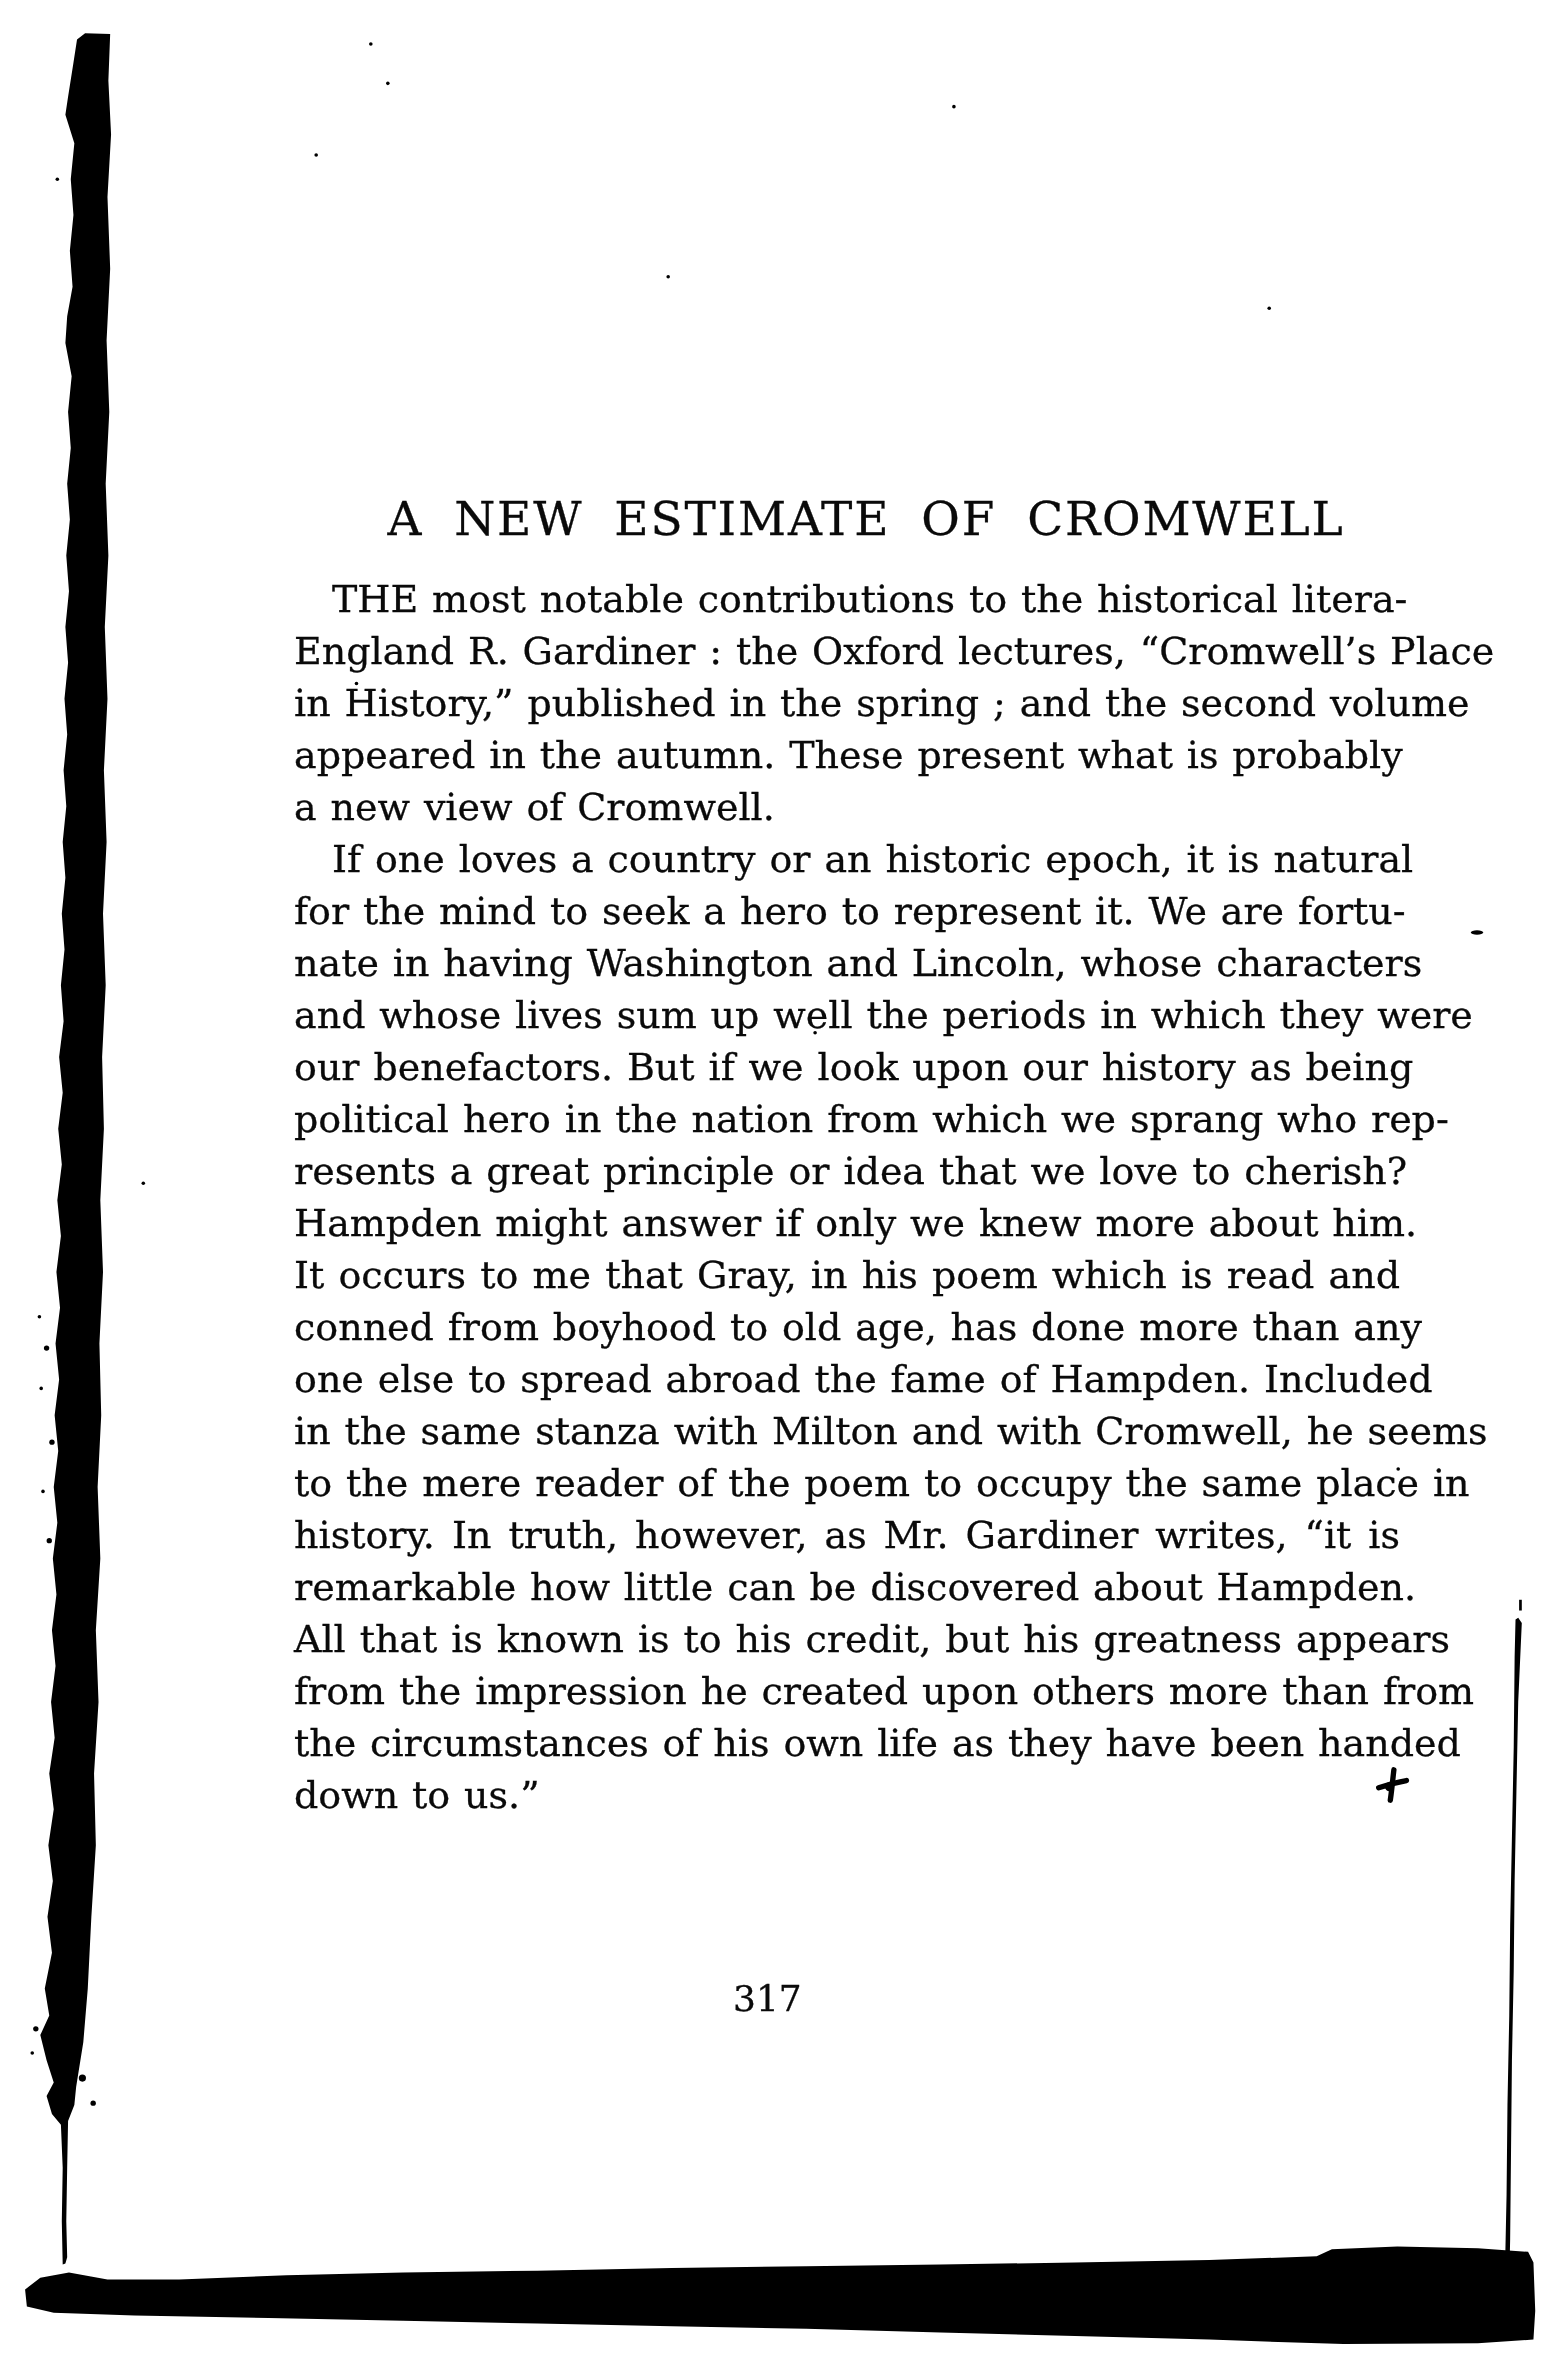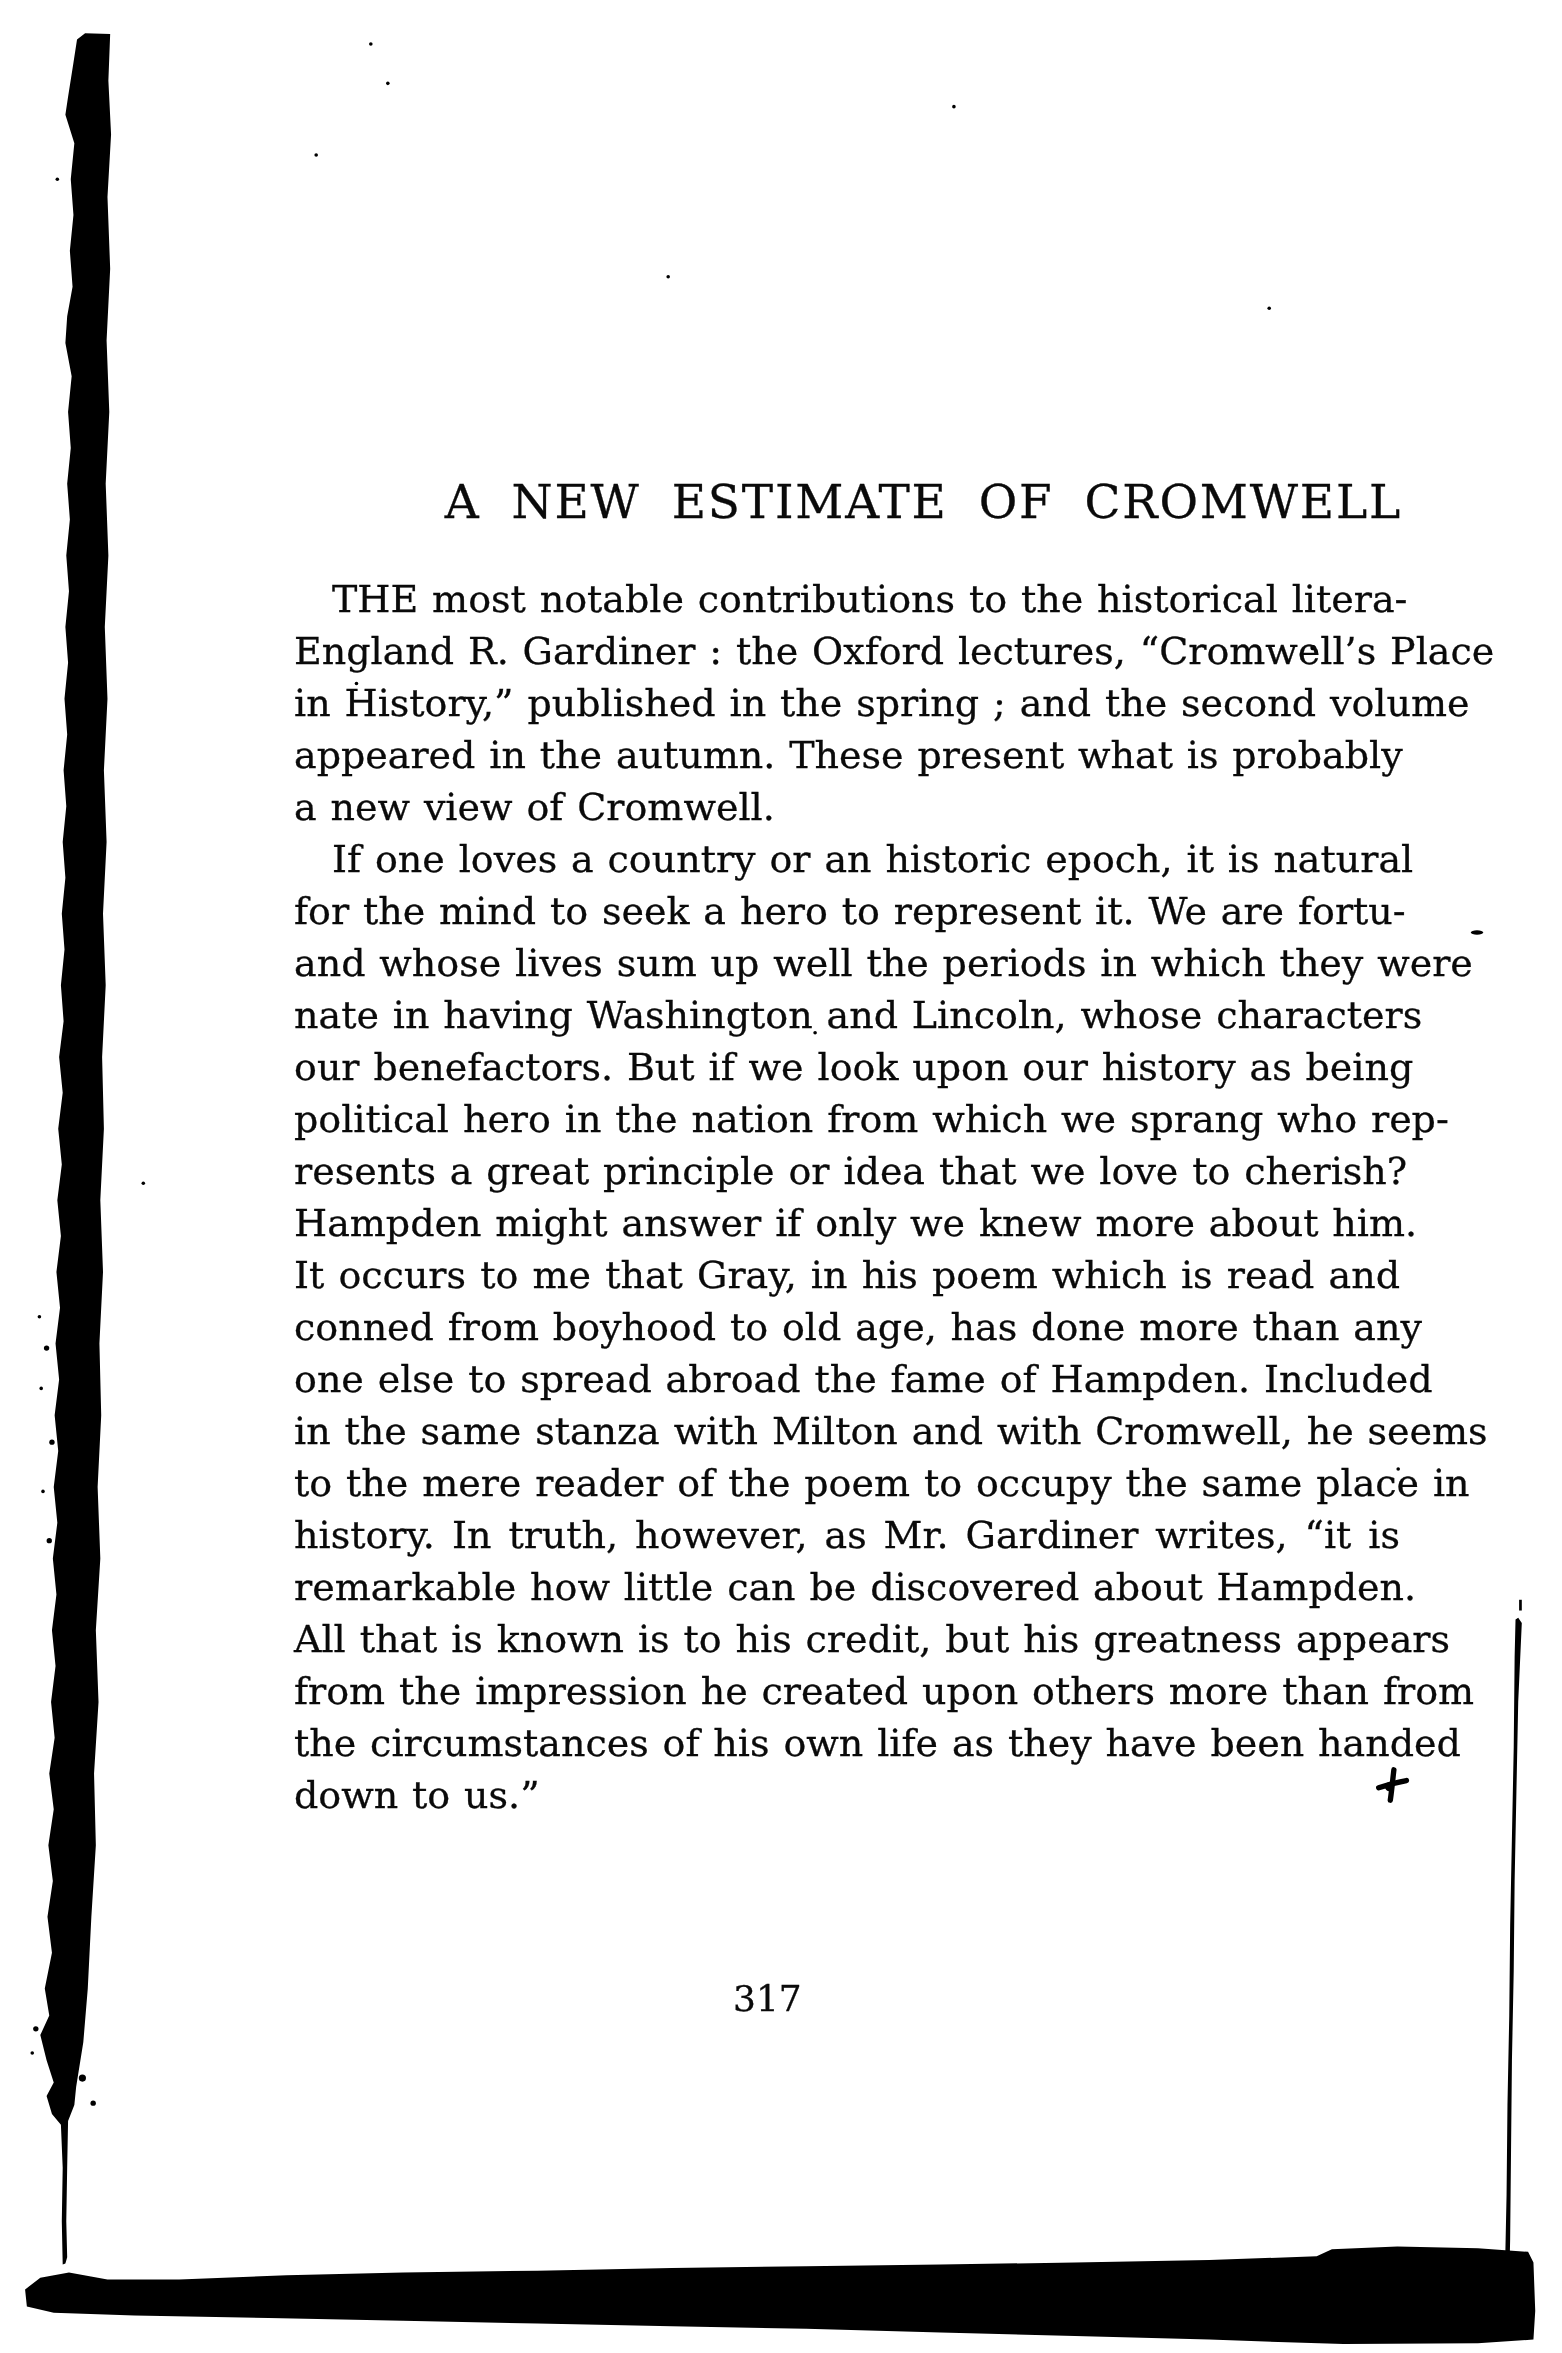--- a/index.html
+++ b/index.html
@@ -16,25 +16,25 @@
     position: absolute;
     left: 0; top: 0;
     width: 1563px; height: 2354px;
     pointer-events: none;
   }
   .title {
     position: absolute;
     left: 296px;
     top: 478px;
     width: 1106px;
-    margin: 0;
+    margin: 17px;
     font-size: 47px;
     font-weight: normal;
     line-height: 1;
-    text-align: right;
+    text-align: center;
     letter-spacing: 1.8px;
     word-spacing: 14.3px;
     -webkit-text-stroke: 0.3px #0a0a0a;
   }
   .body-text {
     position: absolute;
     left: 294px;
     top: 573px;
     width: 1106px;
     font-size: 38px;
@@ -130,22 +130,22 @@
   <h1 class="title">A NEW ESTIMATE OF CROMWELL</h1>
 
   <div class="body-text">
       <div class="line indent">THE most notable contributions to the historical litera-</div>
       <div class="line">England R. Gardiner : the Oxford lectures, “Cromwell’s Place</div>
       <div class="line">in History,” published in the spring ; and the second volume</div>
       <div class="line">appeared in the autumn.  These present what is probably</div>
       <div class="line par-end">a new view of Cromwell.</div>
       <div class="line indent">If one loves a country or an historic epoch, it is natural</div>
       <div class="line">for the mind to seek a hero to represent it.  We are fortu-</div>
+      <div class="line">nate in having Washington and Lincoln, whose characters</div>
       <div class="line">and whose lives sum up well the periods in which they were</div>
-      <div class="line">nate in having Washington and Lincoln, whose characters</div>
       <div class="line">our benefactors.  But if we look upon our history as being</div>
       <div class="line">political hero in the nation from which we sprang who rep-</div>
       <div class="line">resents a great principle or idea that we love to cherish?</div>
       <div class="line">Hampden might answer if only we knew more about him.</div>
       <div class="line">It occurs to me that Gray, in his poem which is read and</div>
       <div class="line">conned from boyhood to old age, has done more than any</div>
       <div class="line">one else to spread abroad the fame of Hampden.  Included</div>
       <div class="line">in the same stanza with Milton and with Cromwell, he seems</div>
       <div class="line">to the mere reader of the poem to occupy the same place in</div>
       <div class="line">history.  In truth, however, as Mr. Gardiner writes, “it is</div>

